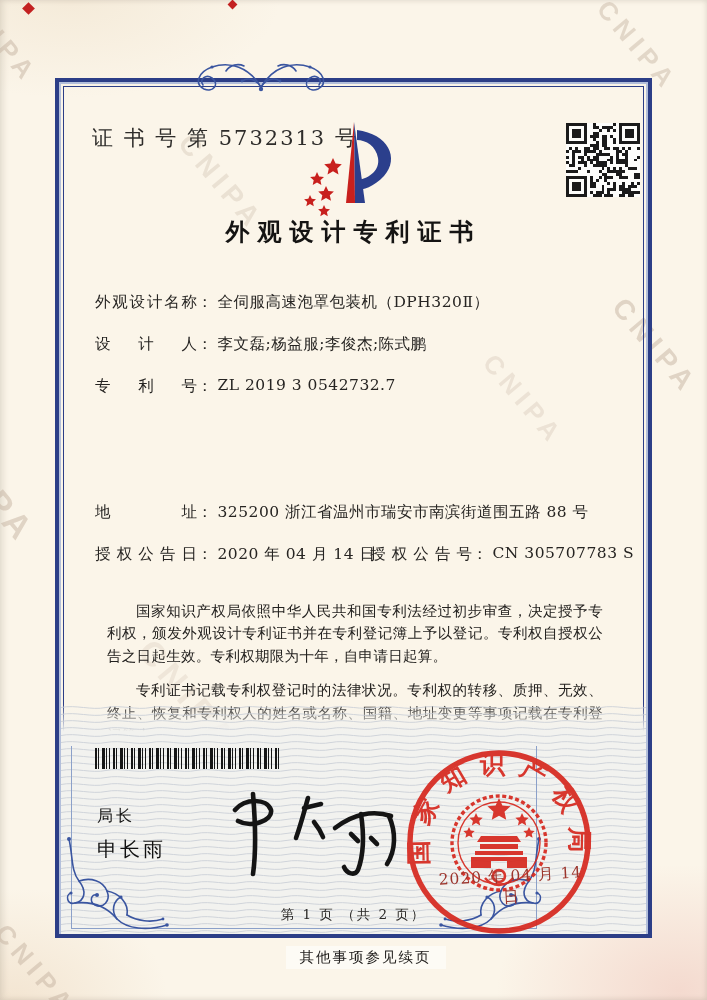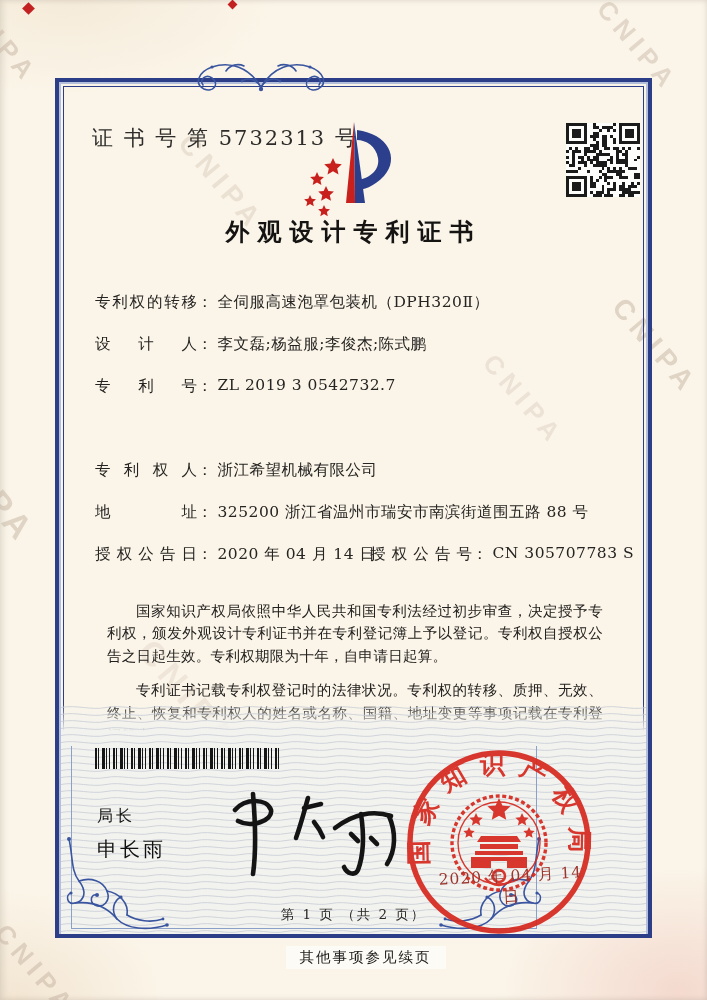--- a/index.html
+++ b/index.html
@@ -343,34 +343,30 @@
         <rect x="19" y="24" width="1" height="1"></rect>
         <rect x="21" y="24" width="1" height="1"></rect>
         <rect x="22" y="24" width="1" height="1"></rect>
       </g>
   </svg>
 
   <div class="doc-title">外观设计专利证书</div>
 
   <div class="fields">
     <div class="frow" style="top:0px">
-      <span class="flabel">专利权的转移</span><span class="fcolon">：</span>
+      <span class="flabel">外观设计名称</span><span class="fcolon">：</span>
       <span class="fvalue">全伺服高速泡罩包装机（DPH320Ⅱ）</span>
     </div>
     <div class="frow" style="top:42px">
       <span class="flabel">设计人</span><span class="fcolon">：</span>
       <span class="fvalue">李文磊;杨益服;李俊杰;陈式鹏</span>
     </div>
     <div class="frow" style="top:84px">
       <span class="flabel">专利号</span><span class="fcolon">：</span>
       <span class="fvalue">ZL 2019 3 0542732.7</span>
-    </div>
-    <div class="frow" style="top:168px">
-      <span class="flabel">专利权人</span><span class="fcolon">：</span>
-      <span class="fvalue">浙江希望机械有限公司</span>
     </div>
     <div class="frow" style="top:210px">
       <span class="flabel">地址</span><span class="fcolon">：</span>
       <span class="fvalue">325200 浙江省温州市瑞安市南滨街道围五路 88 号</span>
     </div>
     <div class="frow" style="top:252px">
       <span class="flabel">授权公告日</span><span class="fcolon">：</span>
       <span class="fvalue">2020 年 04 月 14 日</span>
       <span class="fpair2">
         <span class="flabel">授权公告号</span><span class="fcolon">：</span>

